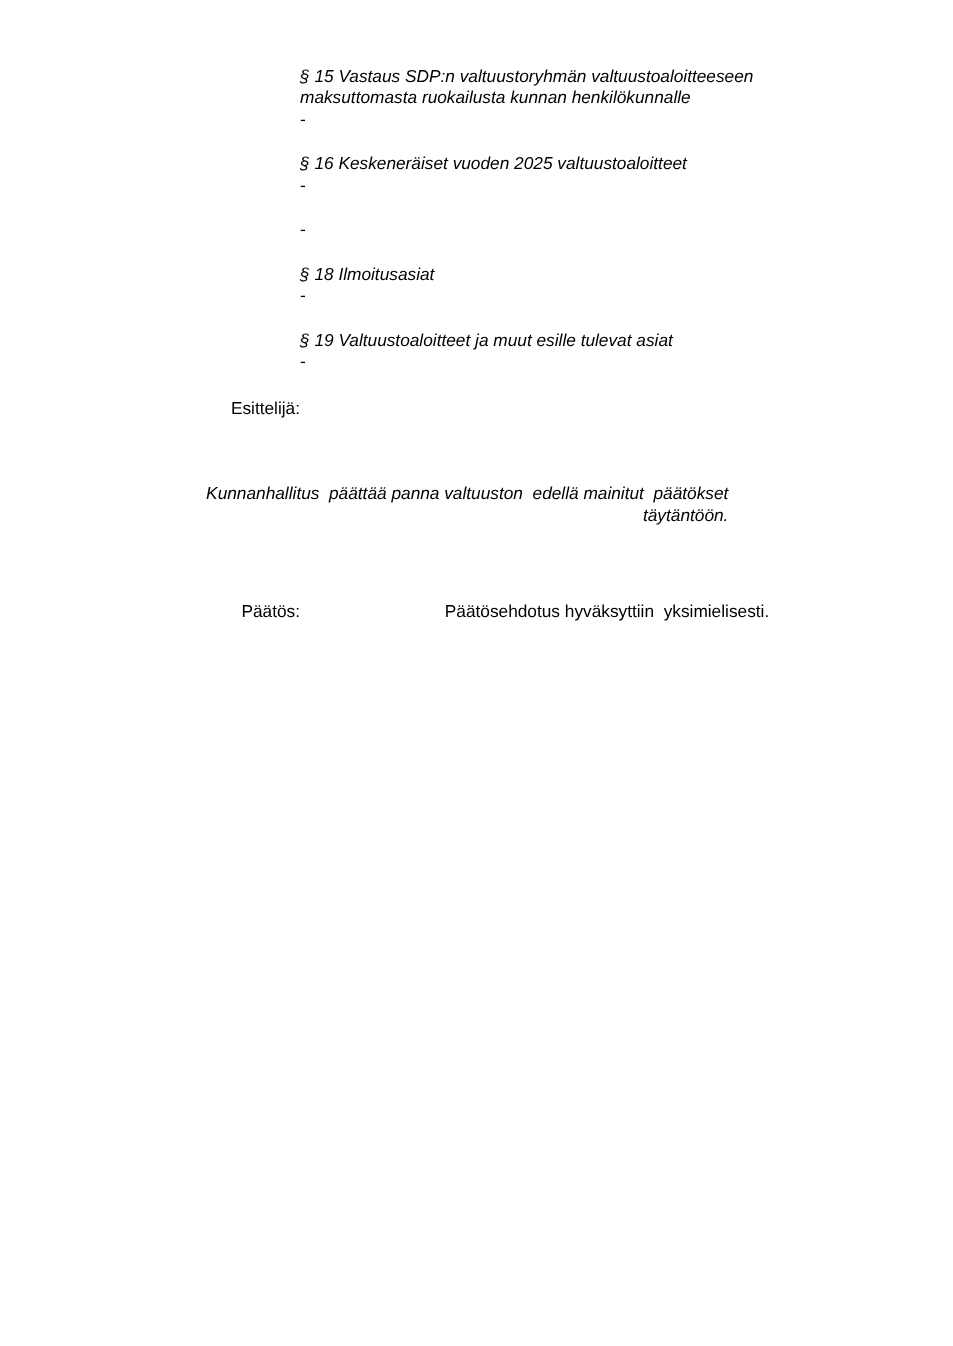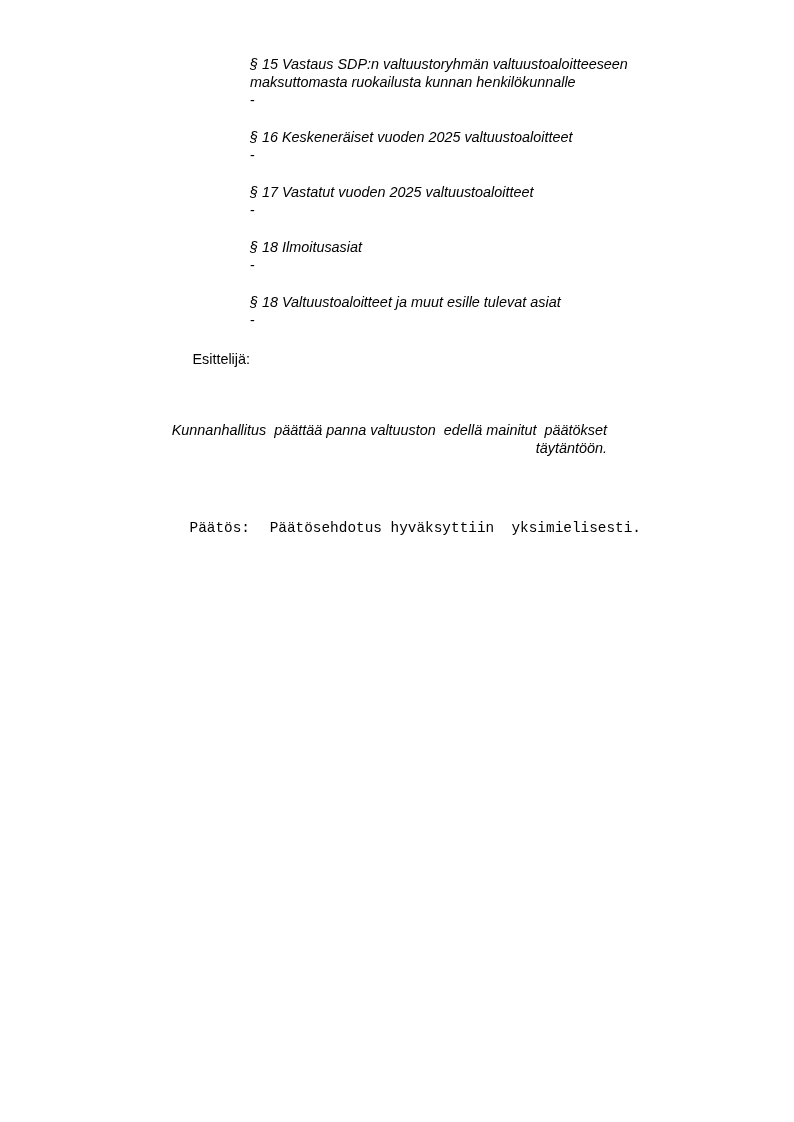--- a/index.html
+++ b/index.html
@@ -50,47 +50,46 @@
   .value p {
     margin: 0 0 18px 0;
     white-space: pre-wrap;
   }
   .value p:last-child {
     margin-bottom: 0;
     font-style: italic;
   }
   .presenter-row { margin-top: 21px; }
   .proposal-row  { margin-top: 17px; }
-  .decision-row  { margin-top: 26px; font-family: Liberation Mono, monospace; }
+  .decision-row  { margin-top: 26px; }
 </style>
 </head>
 <body>
 
 <div class="page">
 
   <div class="agenda">
     <div class="agenda-item">
       <div class="agenda-title">§ 15 Vastaus SDP:n valtuustoryhmän valtuustoaloitteeseen
 maksuttomasta ruokailusta kunnan henkilökunnalle</div>
       <div class="agenda-note">-</div>
     </div>
     <div class="agenda-item">
       <div class="agenda-title">§ 16 Keskeneräiset vuoden 2025 valtuustoaloitteet</div>
       <div class="agenda-note">-</div>
     </div>
     <div class="agenda-item">
-      <div class="agenda-title">§ 17 Vastatut vuoden 2025 valtuustoaloitteet</div>
       <div class="agenda-note">-</div>
     </div>
     <div class="agenda-item">
       <div class="agenda-title">§ 18 Ilmoitusasiat</div>
       <div class="agenda-note">-</div>
     </div>
     <div class="agenda-item">
-      <div class="agenda-title">§ 18 Valtuustoaloitteet ja muut esille tulevat asiat</div>
+      <div class="agenda-title">§ 19 Valtuustoaloitteet ja muut esille tulevat asiat</div>
       <div class="agenda-note">-</div>
     </div>
   </div>
 
   <div class="row presenter-row">
     <div class="label">Esittelijä:</div>
   </div>
 
   <div class="row proposal-row">
     <div class="value">

